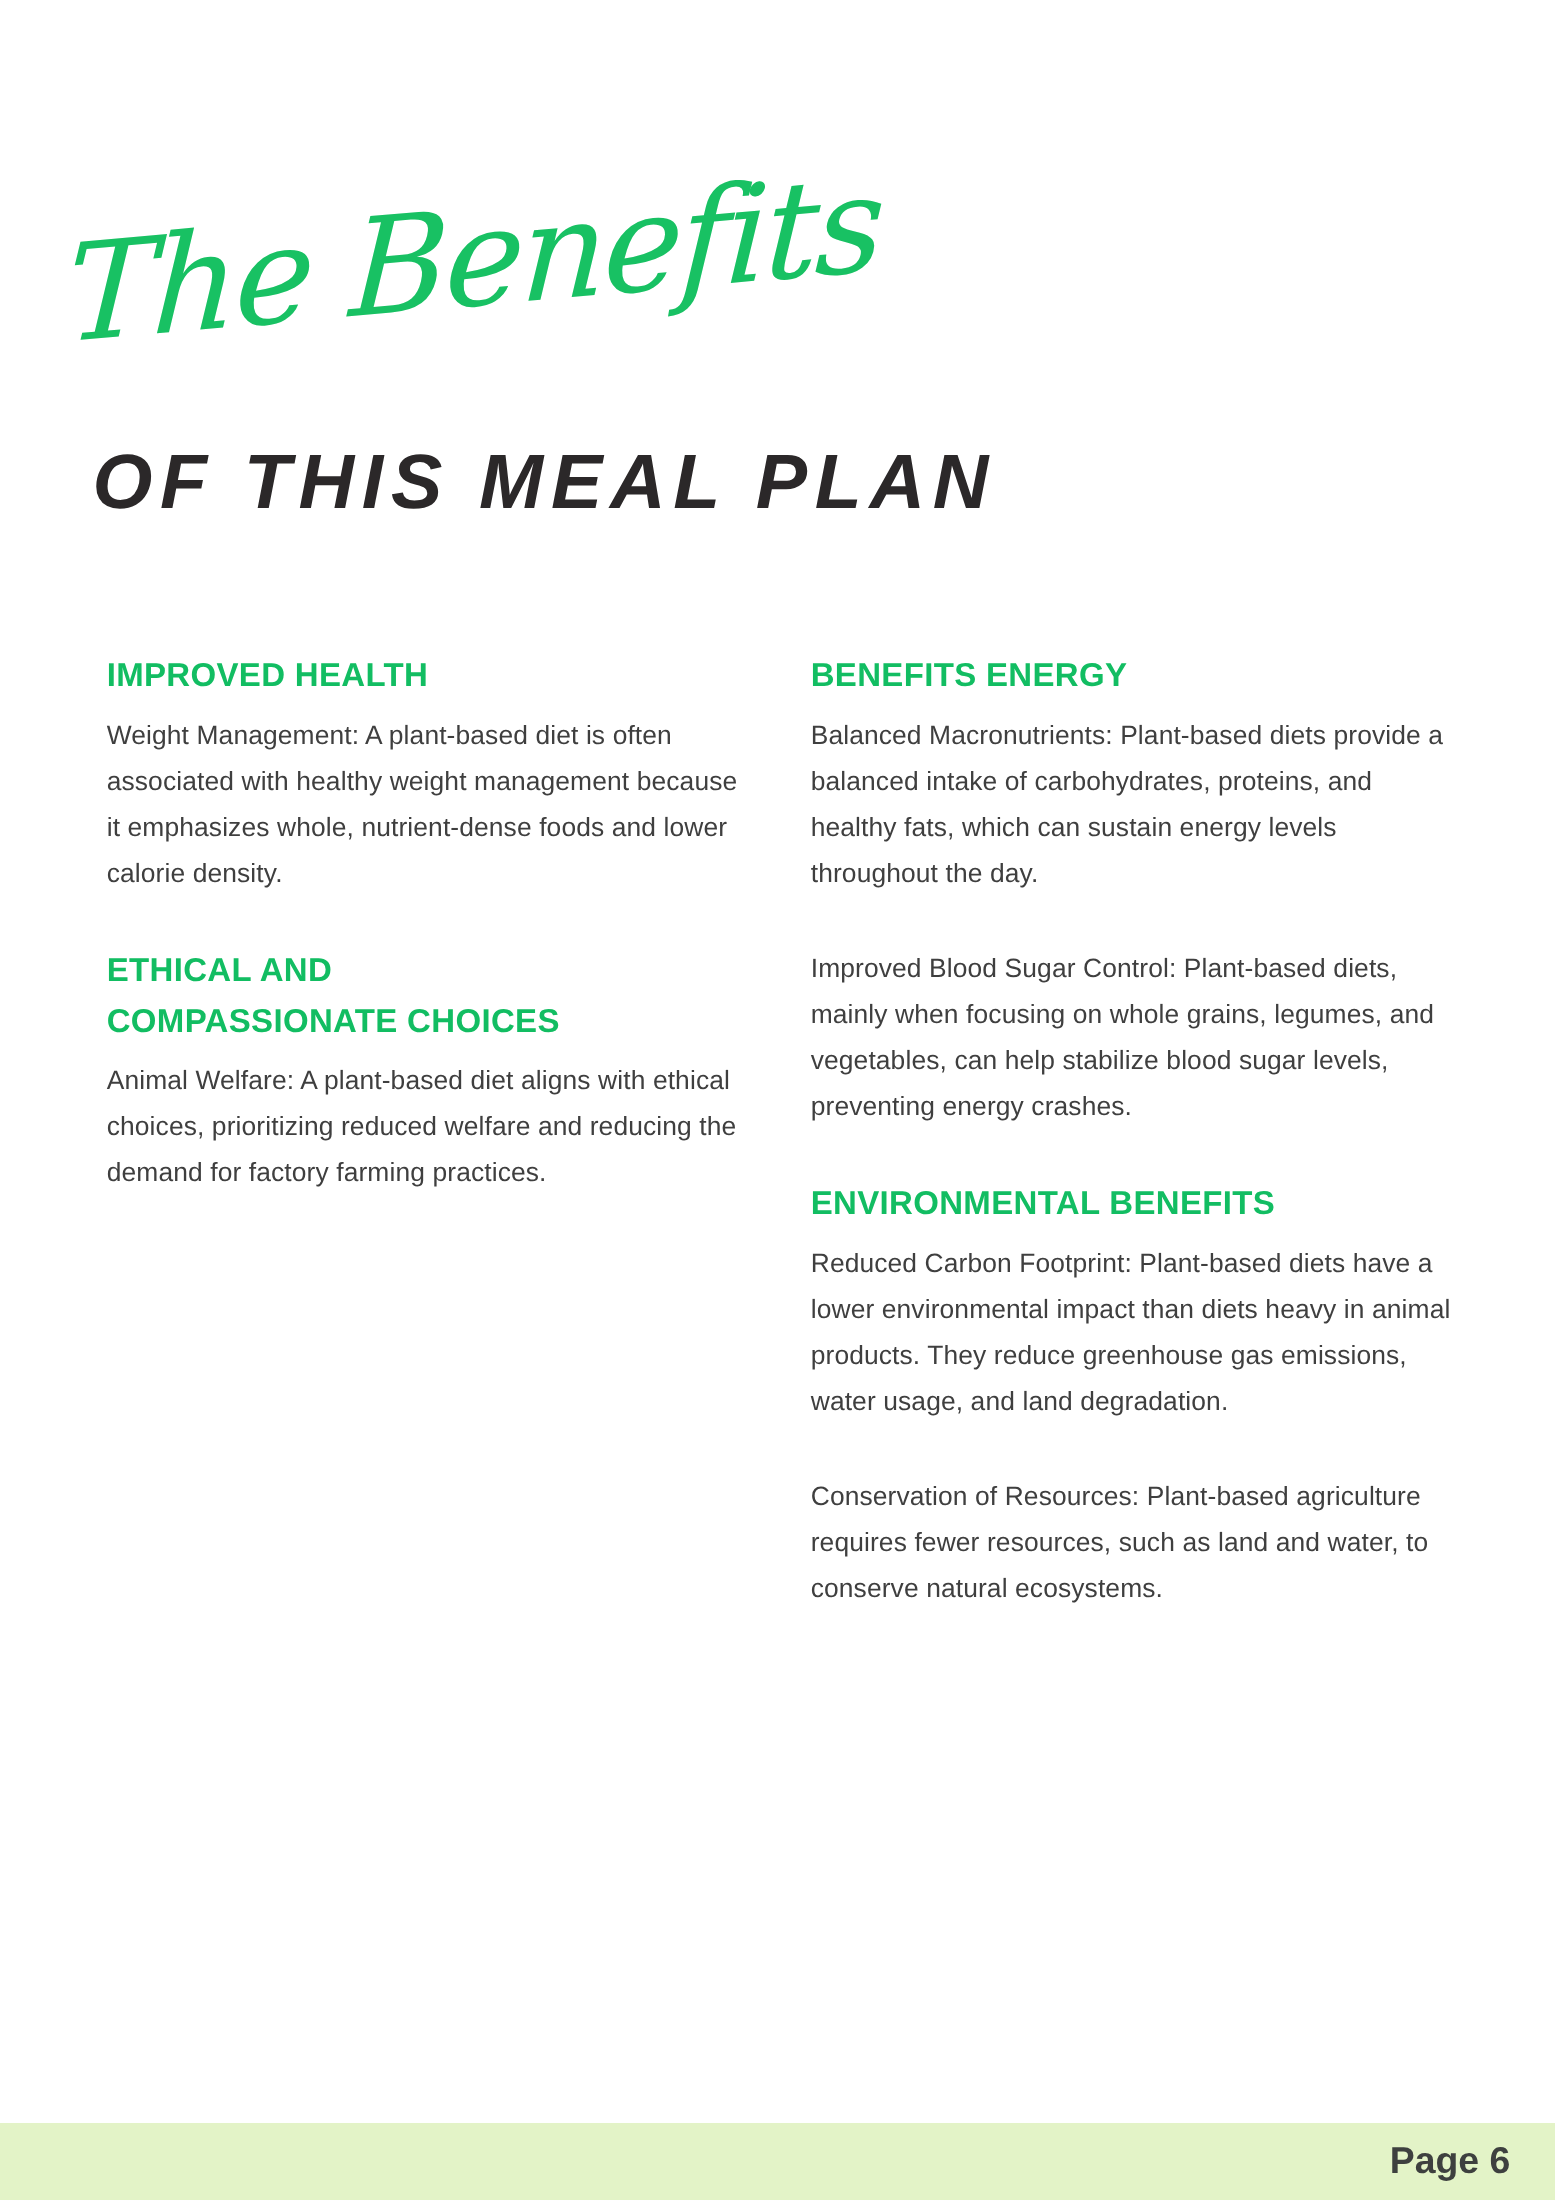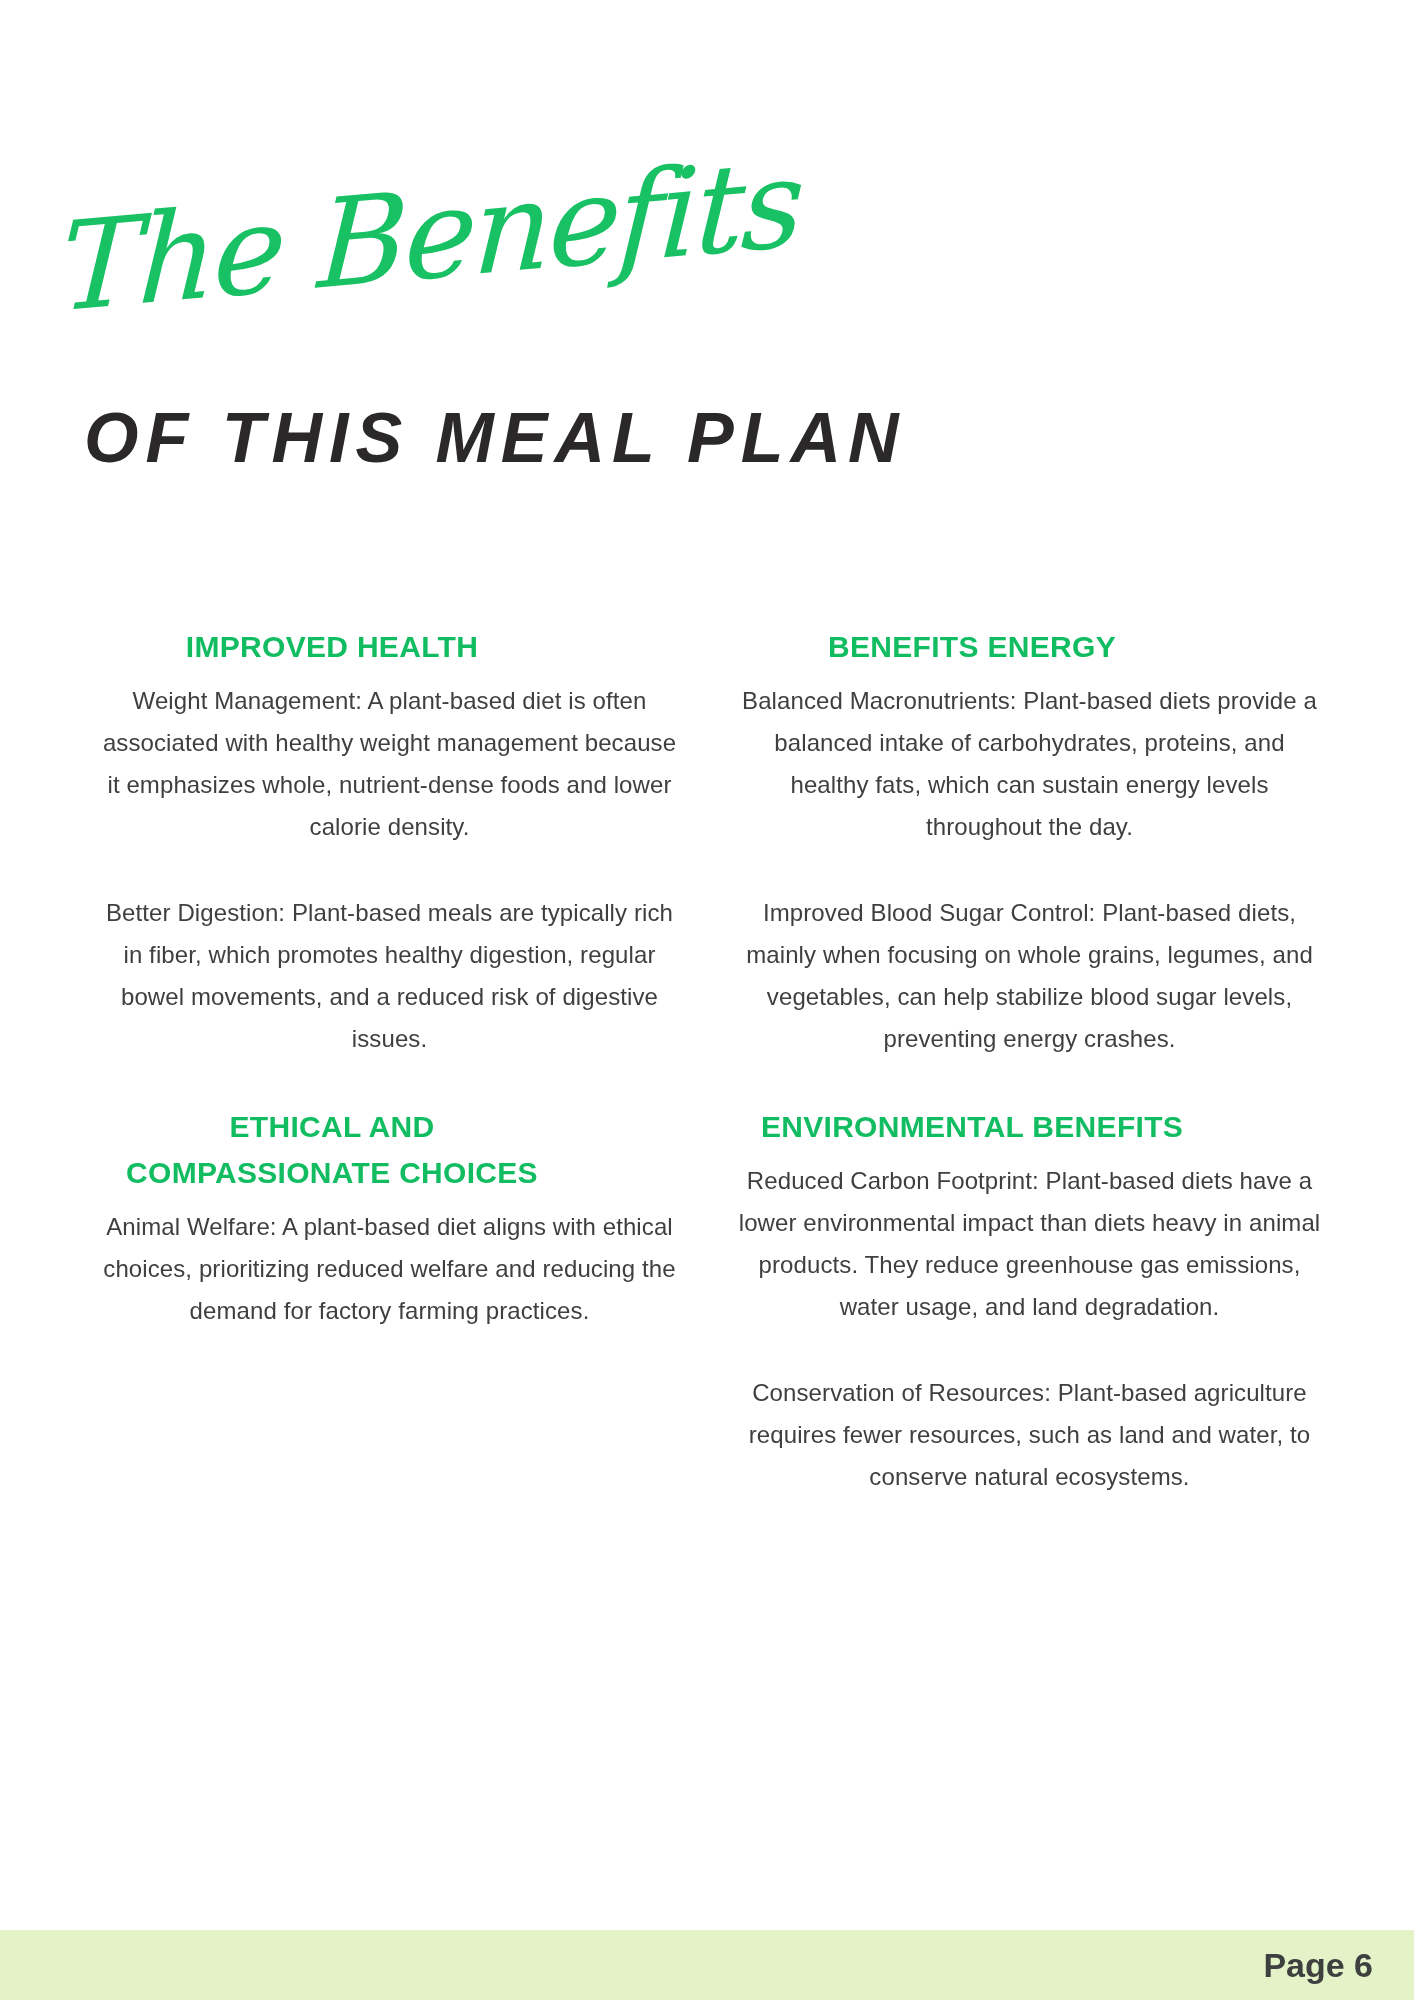--- a/index.html
+++ b/index.html
@@ -36,23 +36,22 @@
     font-size: 70px;
     font-weight: 800;
     letter-spacing: 7px;
     color: #2b2829;
     white-space: nowrap;
     font-style: italic;
   }
 
   .col {
     position: absolute;
-    top: 624px;
+    top: 592px;
     width: 585px;
-    text-align: center;
   }
   .col.left  { left: 97px;  }
   .col.right { left: 737px; }
 
   .col h2 {
     margin: 12px 0 10px 0;
     max-width: 470px;
     font-size: 30px;
     line-height: 46px;
     font-weight: 700;
@@ -94,21 +93,20 @@
 
 <div class="page">
 
   <div class="script-title">The Benefits</div>
 
   <h1 class="main-title">OF THIS MEAL PLAN</h1>
 
   <div class="col left">
     <h2>IMPROVED HEALTH</h2>
     <p>Weight Management: A plant-based diet is often associated with healthy weight management because it emphasizes whole, nutrient-dense foods and lower calorie density.</p>
-    <p>Better Digestion: Plant-based meals are typically rich in fiber, which promotes healthy digestion, regular bowel movements, and a reduced risk of digestive issues.</p>
 
     <h2>ETHICAL AND COMPASSIONATE CHOICES</h2>
     <p>Animal Welfare: A plant-based diet aligns with ethical choices, prioritizing reduced welfare and reducing the demand for factory farming practices.</p>
   </div>
 
   <div class="col right">
     <h2>BENEFITS ENERGY</h2>
     <p>Balanced Macronutrients: Plant-based diets provide a balanced intake of carbohydrates, proteins, and healthy fats, which can sustain energy levels throughout the day.</p>
     <p>Improved Blood Sugar Control: Plant-based diets, mainly when focusing on whole grains, legumes, and vegetables, can help stabilize blood sugar levels, preventing energy crashes.</p>
 

